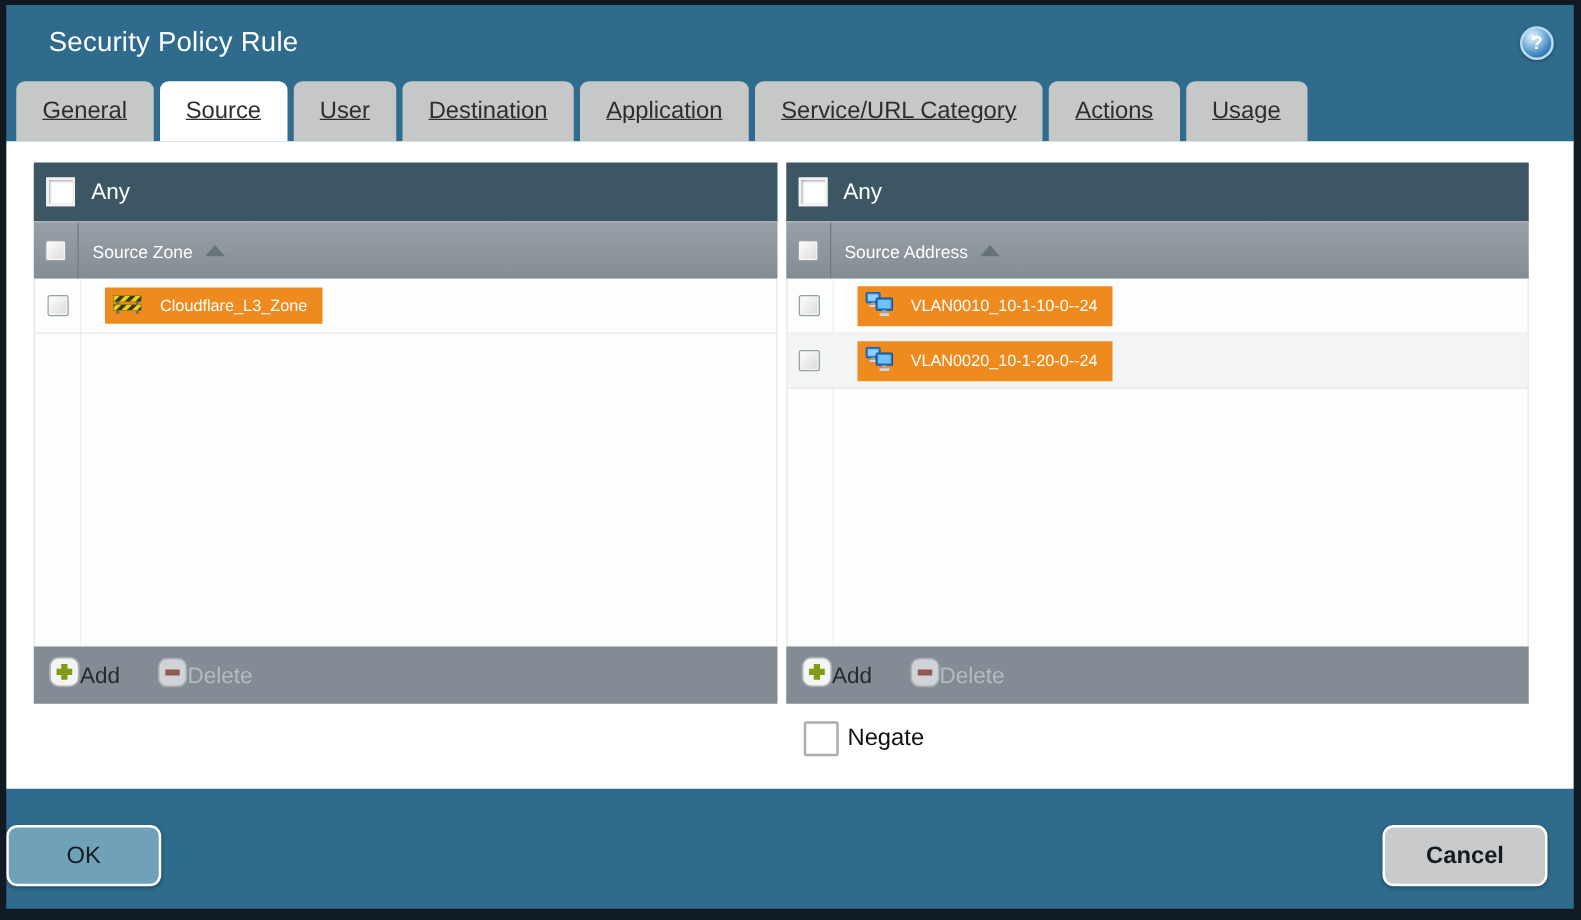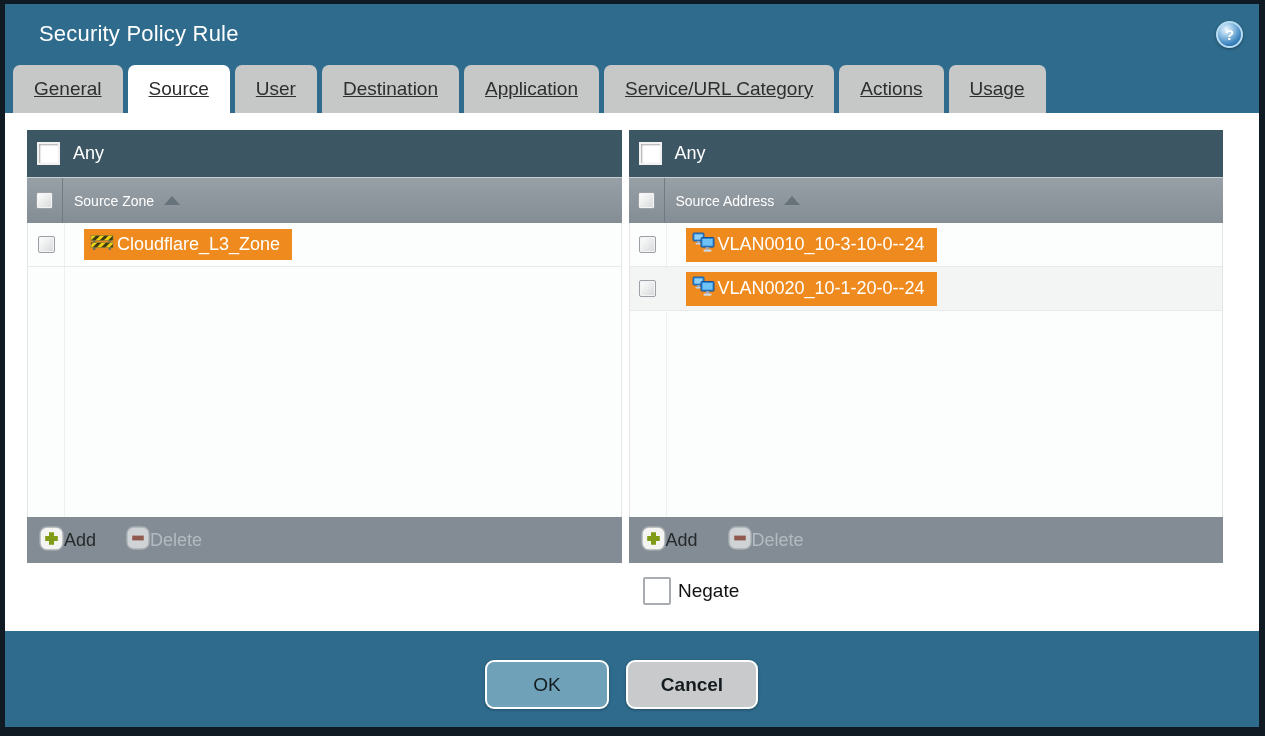--- a/index.html
+++ b/index.html
@@ -123,24 +123,24 @@
     border-bottom:1px solid #e8eaea;
     position:relative;
   }
   .row.alt{ background:#f3f4f4; }
   .row .cell-cb{
     width:36px; flex:0 0 36px;
     display:flex; align-items:center; justify-content:center;
   }
   .chip{
     margin-left:20px;
-    display:inline-flex; align-items:center; gap:3px;
+    display:inline-flex; align-items:center; gap:14px;
     background:#EF8B1E;
     padding:4px 12px 4px 6px;
-    color:#ffffff; font-size:18px;
+    color:#ffffff; font-size:13px;
     cursor:pointer;
   }
 
   .panel-footer{
     flex:0 0 46px;
     background:#838C94;
     display:flex; align-items:center;
     padding-left:12px; gap:30px;
   }
   .footer-btn{ display:flex; align-items:center; gap:0; cursor:pointer; }
@@ -159,21 +159,21 @@
     background:#ffffff;
     border:2px solid #a9adb1;
     border-radius:2px;
     cursor:pointer;
   }
   .negate-label{ font-size:19px; color:#111; }
 
   
   .bottombar{
     flex:1 1 auto;
-    display:flex; justify-content:center; align-items:flex-start;
+    display:flex; justify-content:space-between; align-items:flex-start;
     gap:17px;
     padding:29px 21px 0 0;
   }
   .btn{
     height:49px; min-width:124px;
     border:2px solid #ffffff; border-radius:9px;
     font-size:19px; color:#151c20;
     display:flex; align-items:center; justify-content:center;
     cursor:pointer;
     box-shadow:0 1px 3px rgba(0,0,0,.3);
@@ -292,21 +292,21 @@
                   <rect x="1" y="1" width="11" height="8" rx="1" fill="#2e86d4" stroke="#1b5fa8"></rect>
                   <rect x="2.4" y="2.4" width="8.2" height="5.2" fill="#8fd0f8"></rect>
                   <rect x="5" y="9" width="3" height="2" fill="#9aa7b8"></rect>
                   <rect x="3.4" y="11" width="6.2" height="1.6" rx=".8" fill="#c7d3e2"></rect>
                   <rect x="9" y="5.5" width="13" height="9.6" rx="1" fill="#2e86d4" stroke="#174f90"></rect>
                   <rect x="10.5" y="7" width="10" height="6.6" fill="#6ec2f5"></rect>
                   <rect x="13.8" y="15.1" width="3.4" height="2.4" fill="#9aa7b8"></rect>
                   <rect x="11.5" y="17.5" width="8" height="2.2" rx="1" fill="#cdd8e6"></rect>
                 </svg>
               </span>
-              <span>VLAN0010_10-3-10-0--24</span>
+              <span>VLAN0010_10-1-10-0--24</span>
             </div>
           </div>
           <div class="row alt">
             <div class="cell-cb">
                 <div class="cb-small"></div>
               </div>
             <div class="chip">
               <span>
                 <svg width="23" height="21" viewBox="0 0 23 21">
                   <rect x="1" y="1" width="11" height="8" rx="1" fill="#2e86d4" stroke="#1b5fa8"></rect>

